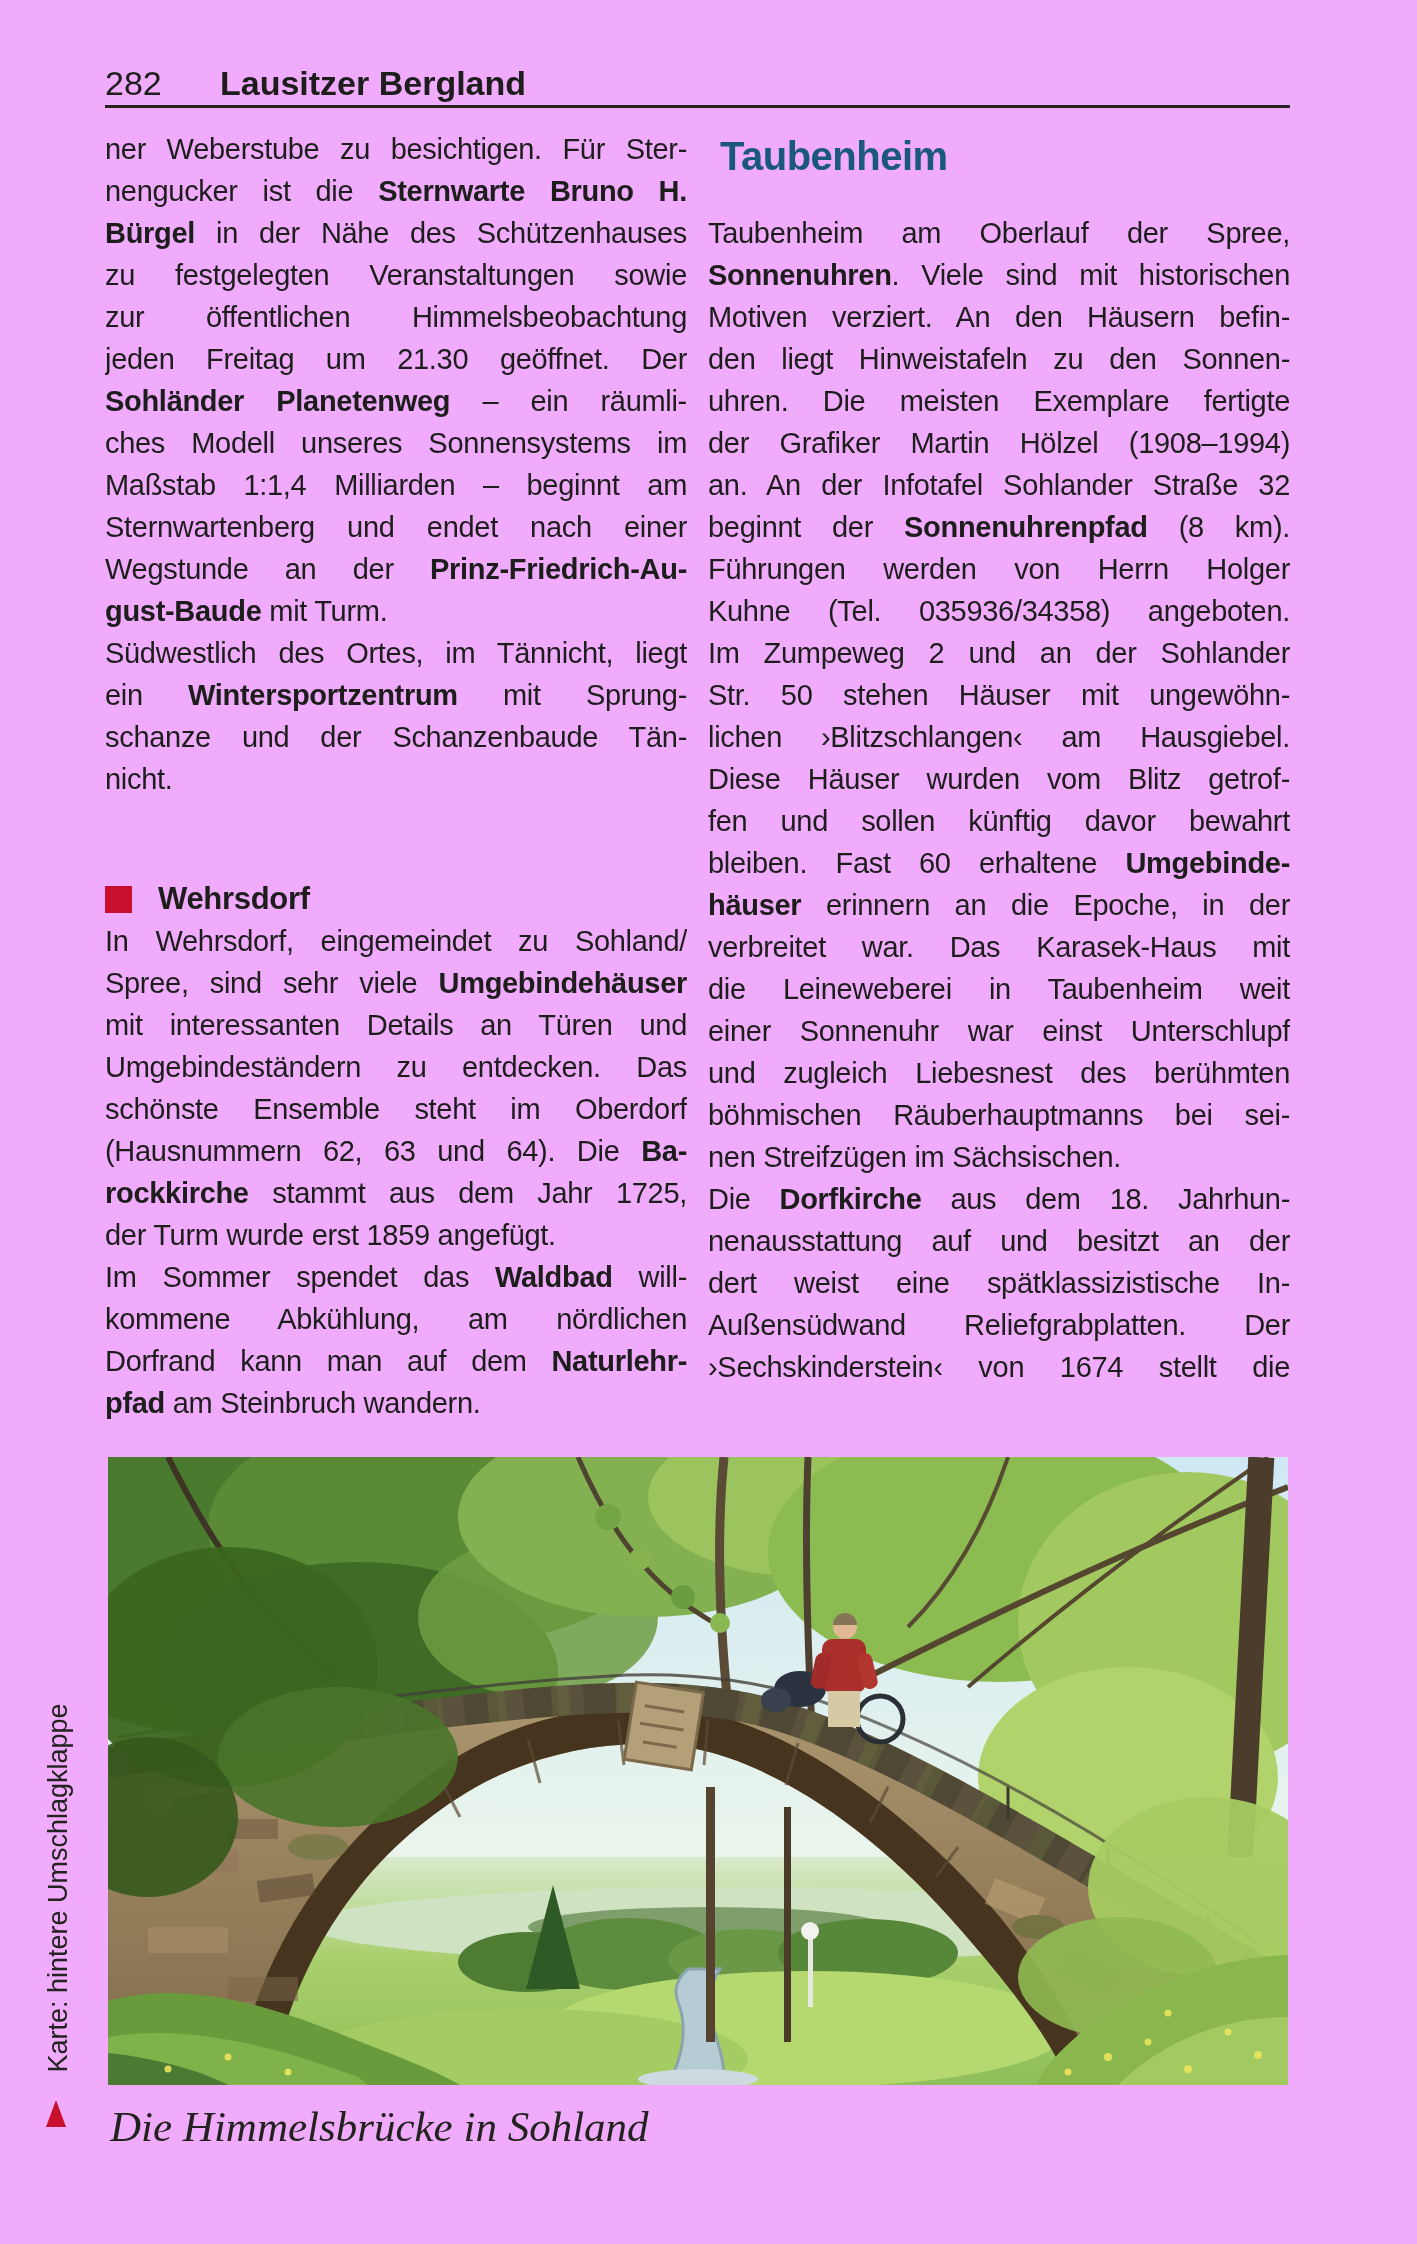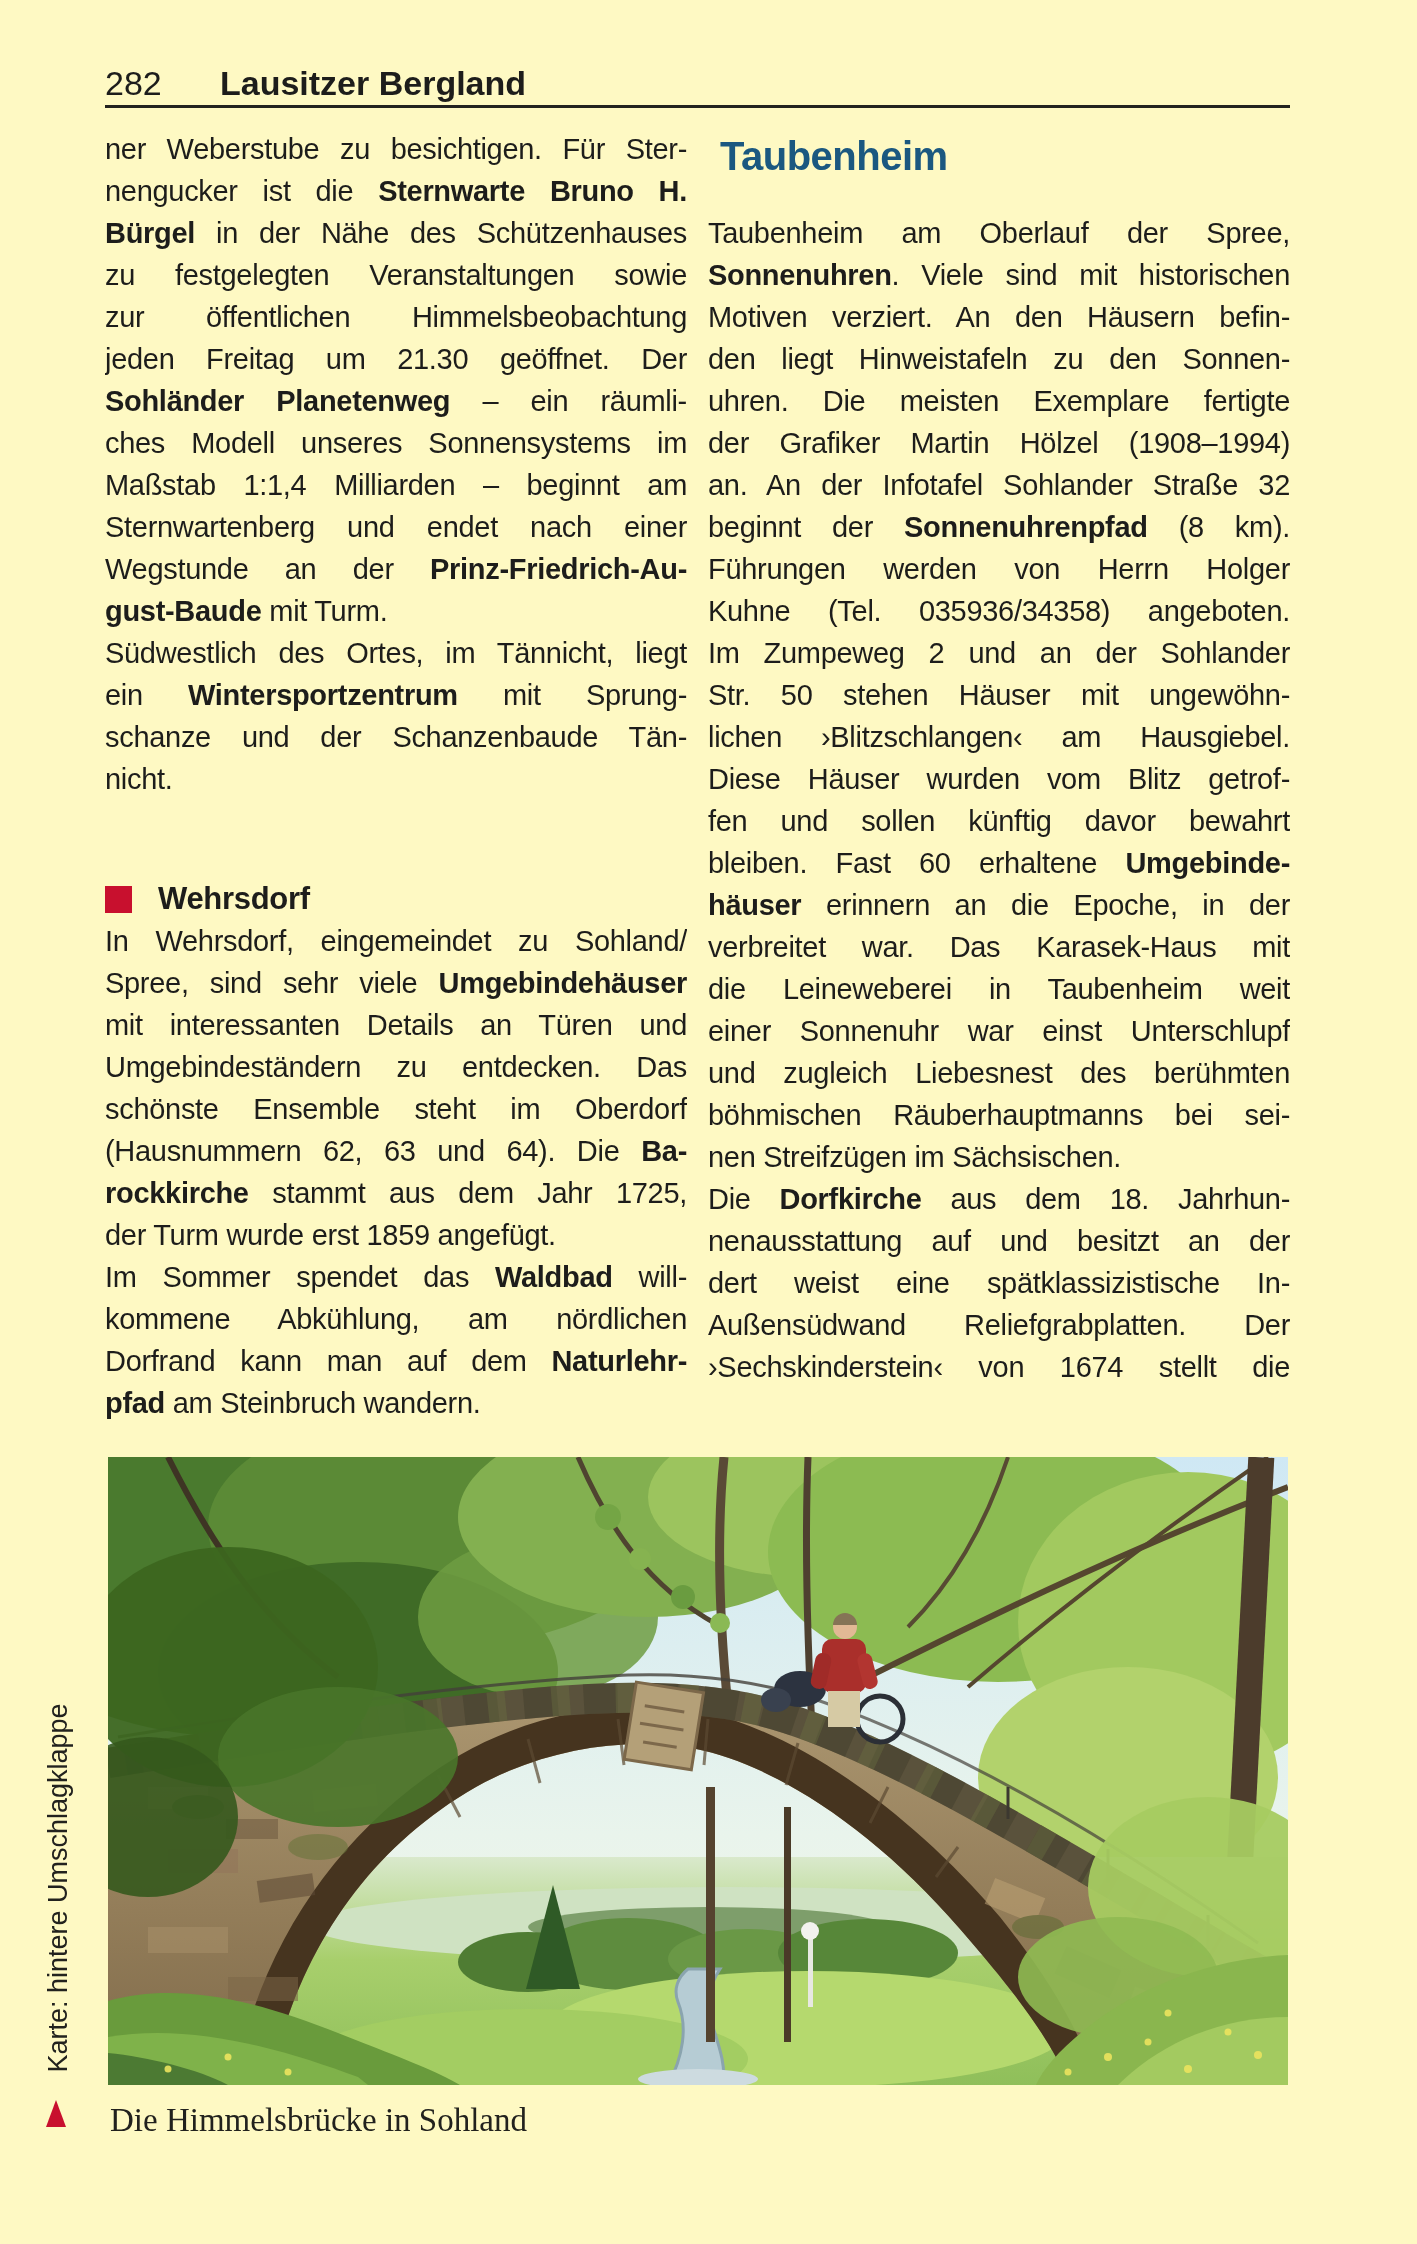--- a/index.html
+++ b/index.html
@@ -2,21 +2,21 @@
 <html style="--red: #c8102e; --blue: #1b5880;"><head>
 <meta charset="utf-8">
 <style>
   html,body{margin:0;padding:0;}
   body{
     width:1417px;height:2244px;position:relative;
     background:#ffffff;
     font-family:"Liberation Sans","DejaVu Sans",sans-serif;
     color:#1d1d1b;
   }
-  .page{position:absolute;inset:0;background:#fef9c3;overflow:hidden;}
+  .page{position:absolute;inset:0;background:#f0abfc;overflow:hidden;}
 
   
   .pagenum{position:absolute;left:105px;top:64px;font-size:34px;font-weight:normal;letter-spacing:0;}
   .headtitle{position:absolute;left:220px;top:64px;font-size:34px;font-weight:bold;}
   .header-rule{position:absolute;left:105px;top:105px;width:1185px;height:3px;background:#23231f;}
 
   
   .col{position:absolute;top:128px;width:582px;font-size:29px;line-height:42px;letter-spacing:-0.3px;}
   .col.leftcol{left:105px;}
   .col.rightcol{left:708px;}
@@ -35,22 +35,22 @@
   }
   .bullet{width:27px;height:27px;background:var(--red,#c8102e);flex:none;}
 
   
   .photo{position:absolute;left:108px;top:1457px;width:1180px;height:628px;overflow:hidden;background:#dfeef5;}
   .photo svg{display:block;width:1180px;height:628px;}
 
   
   .caption{
     position:absolute;left:110px;top:2102px;
-    font-family:"Liberation Serif","DejaVu Serif",serif;
-    font-size:33px;color:#22221e;
+    font-family:"Liberation Serif","DejaVu Serif",serif;font-style:italic;
+    font-size:43px;color:#22221e;
   }
   .caption-triangle{
     position:absolute;left:46px;top:2100px;width:0;height:0;
     border-left:10px solid transparent;border-right:10px solid transparent;
     border-bottom:27px solid var(--red,#c8102e);
   }
   .margin-note{position:absolute;left:40px;top:1688px;width:36px;height:400px;}
   .margin-note .mtxt{
     position:absolute;left:50%;top:50%;
     transform:translate(-50%,-50%) rotate(-90deg);

